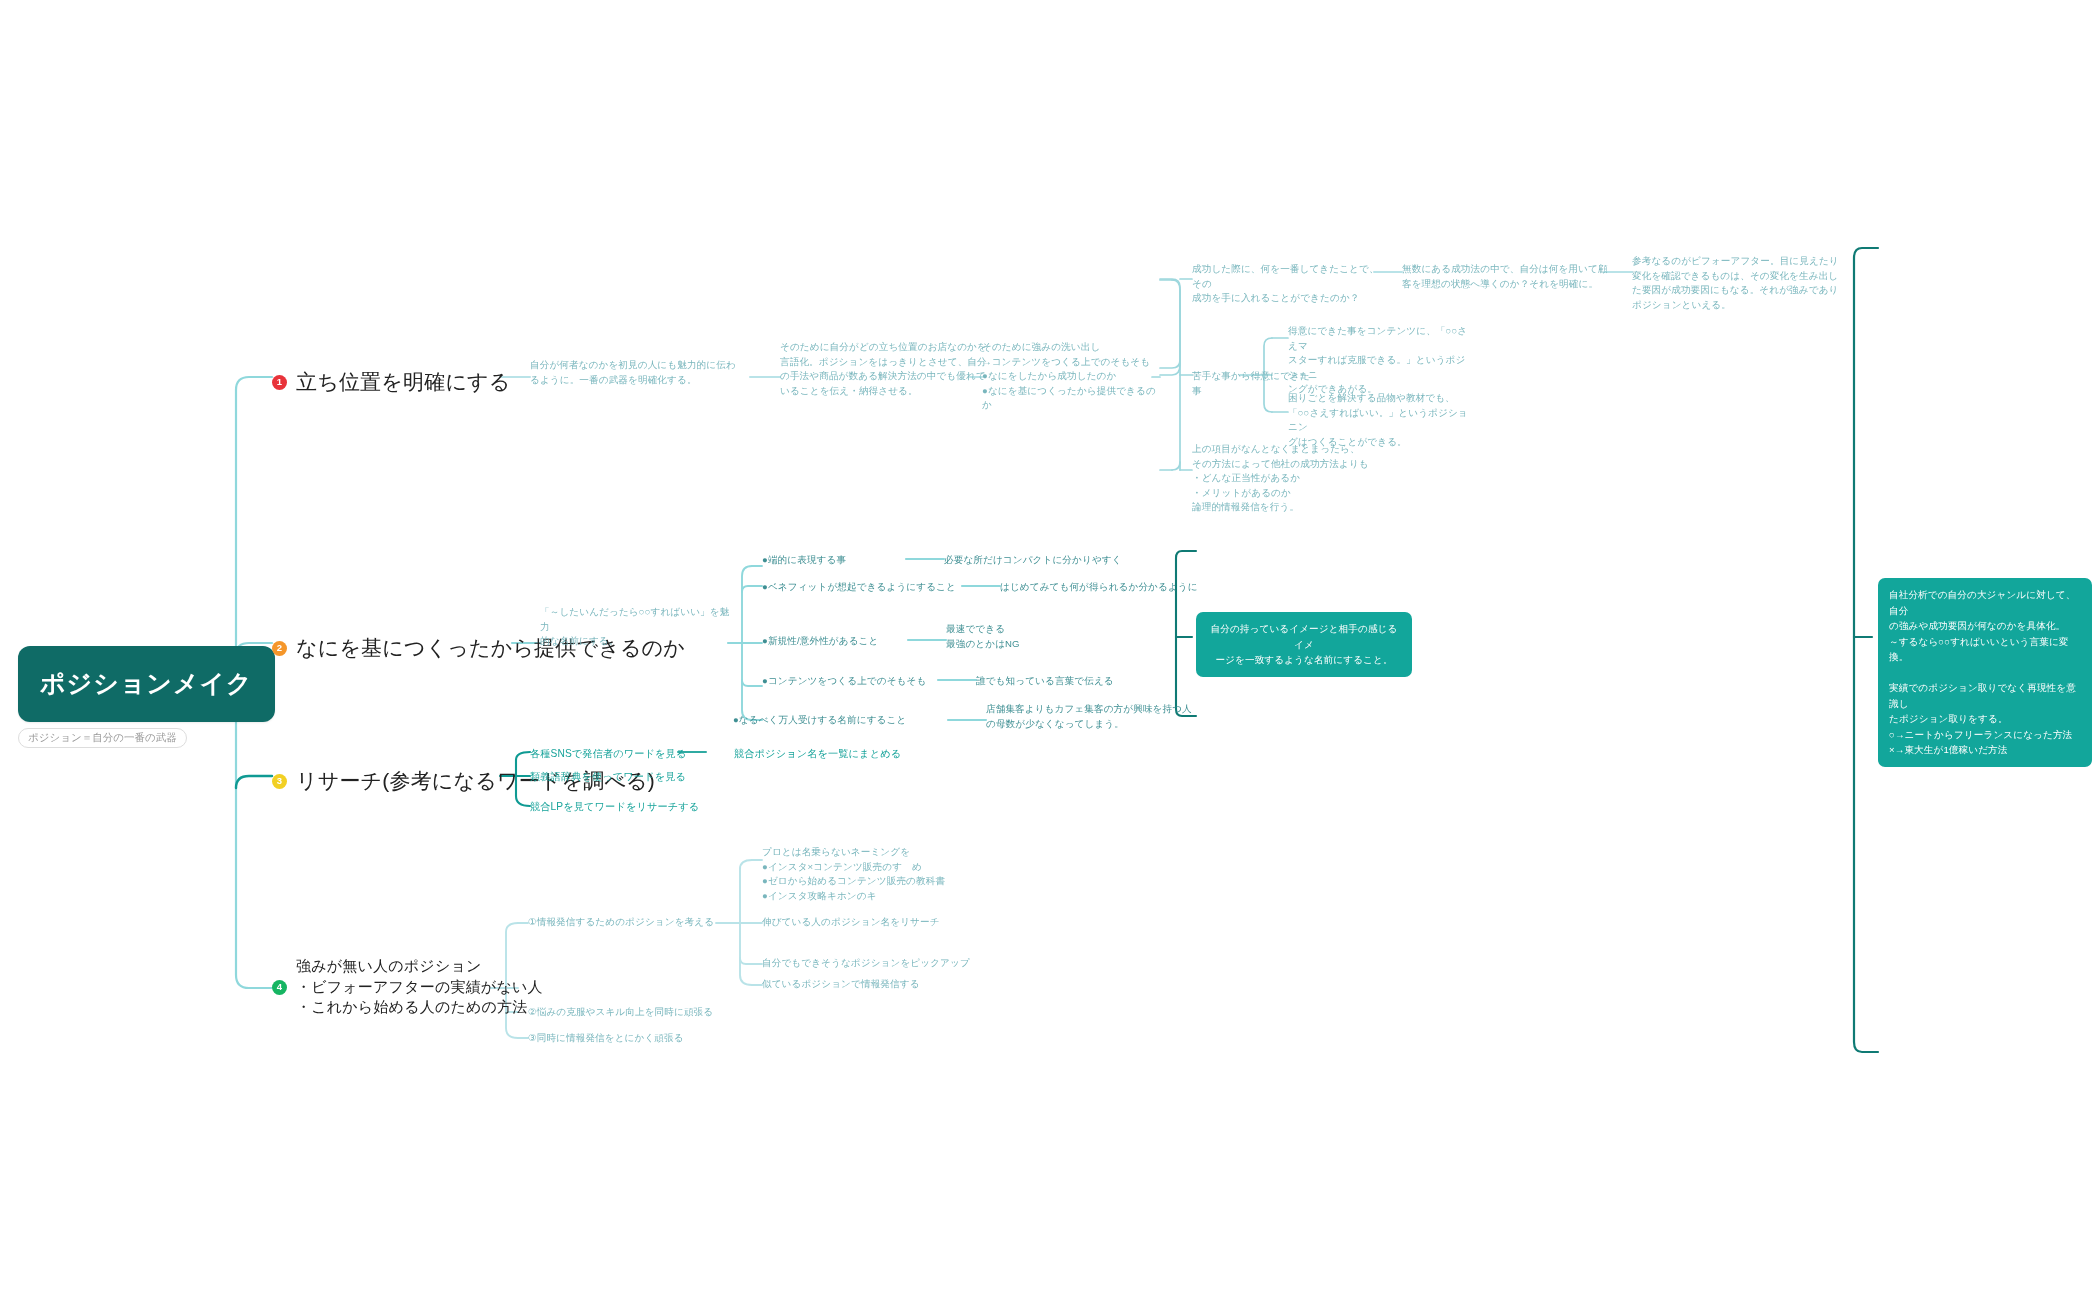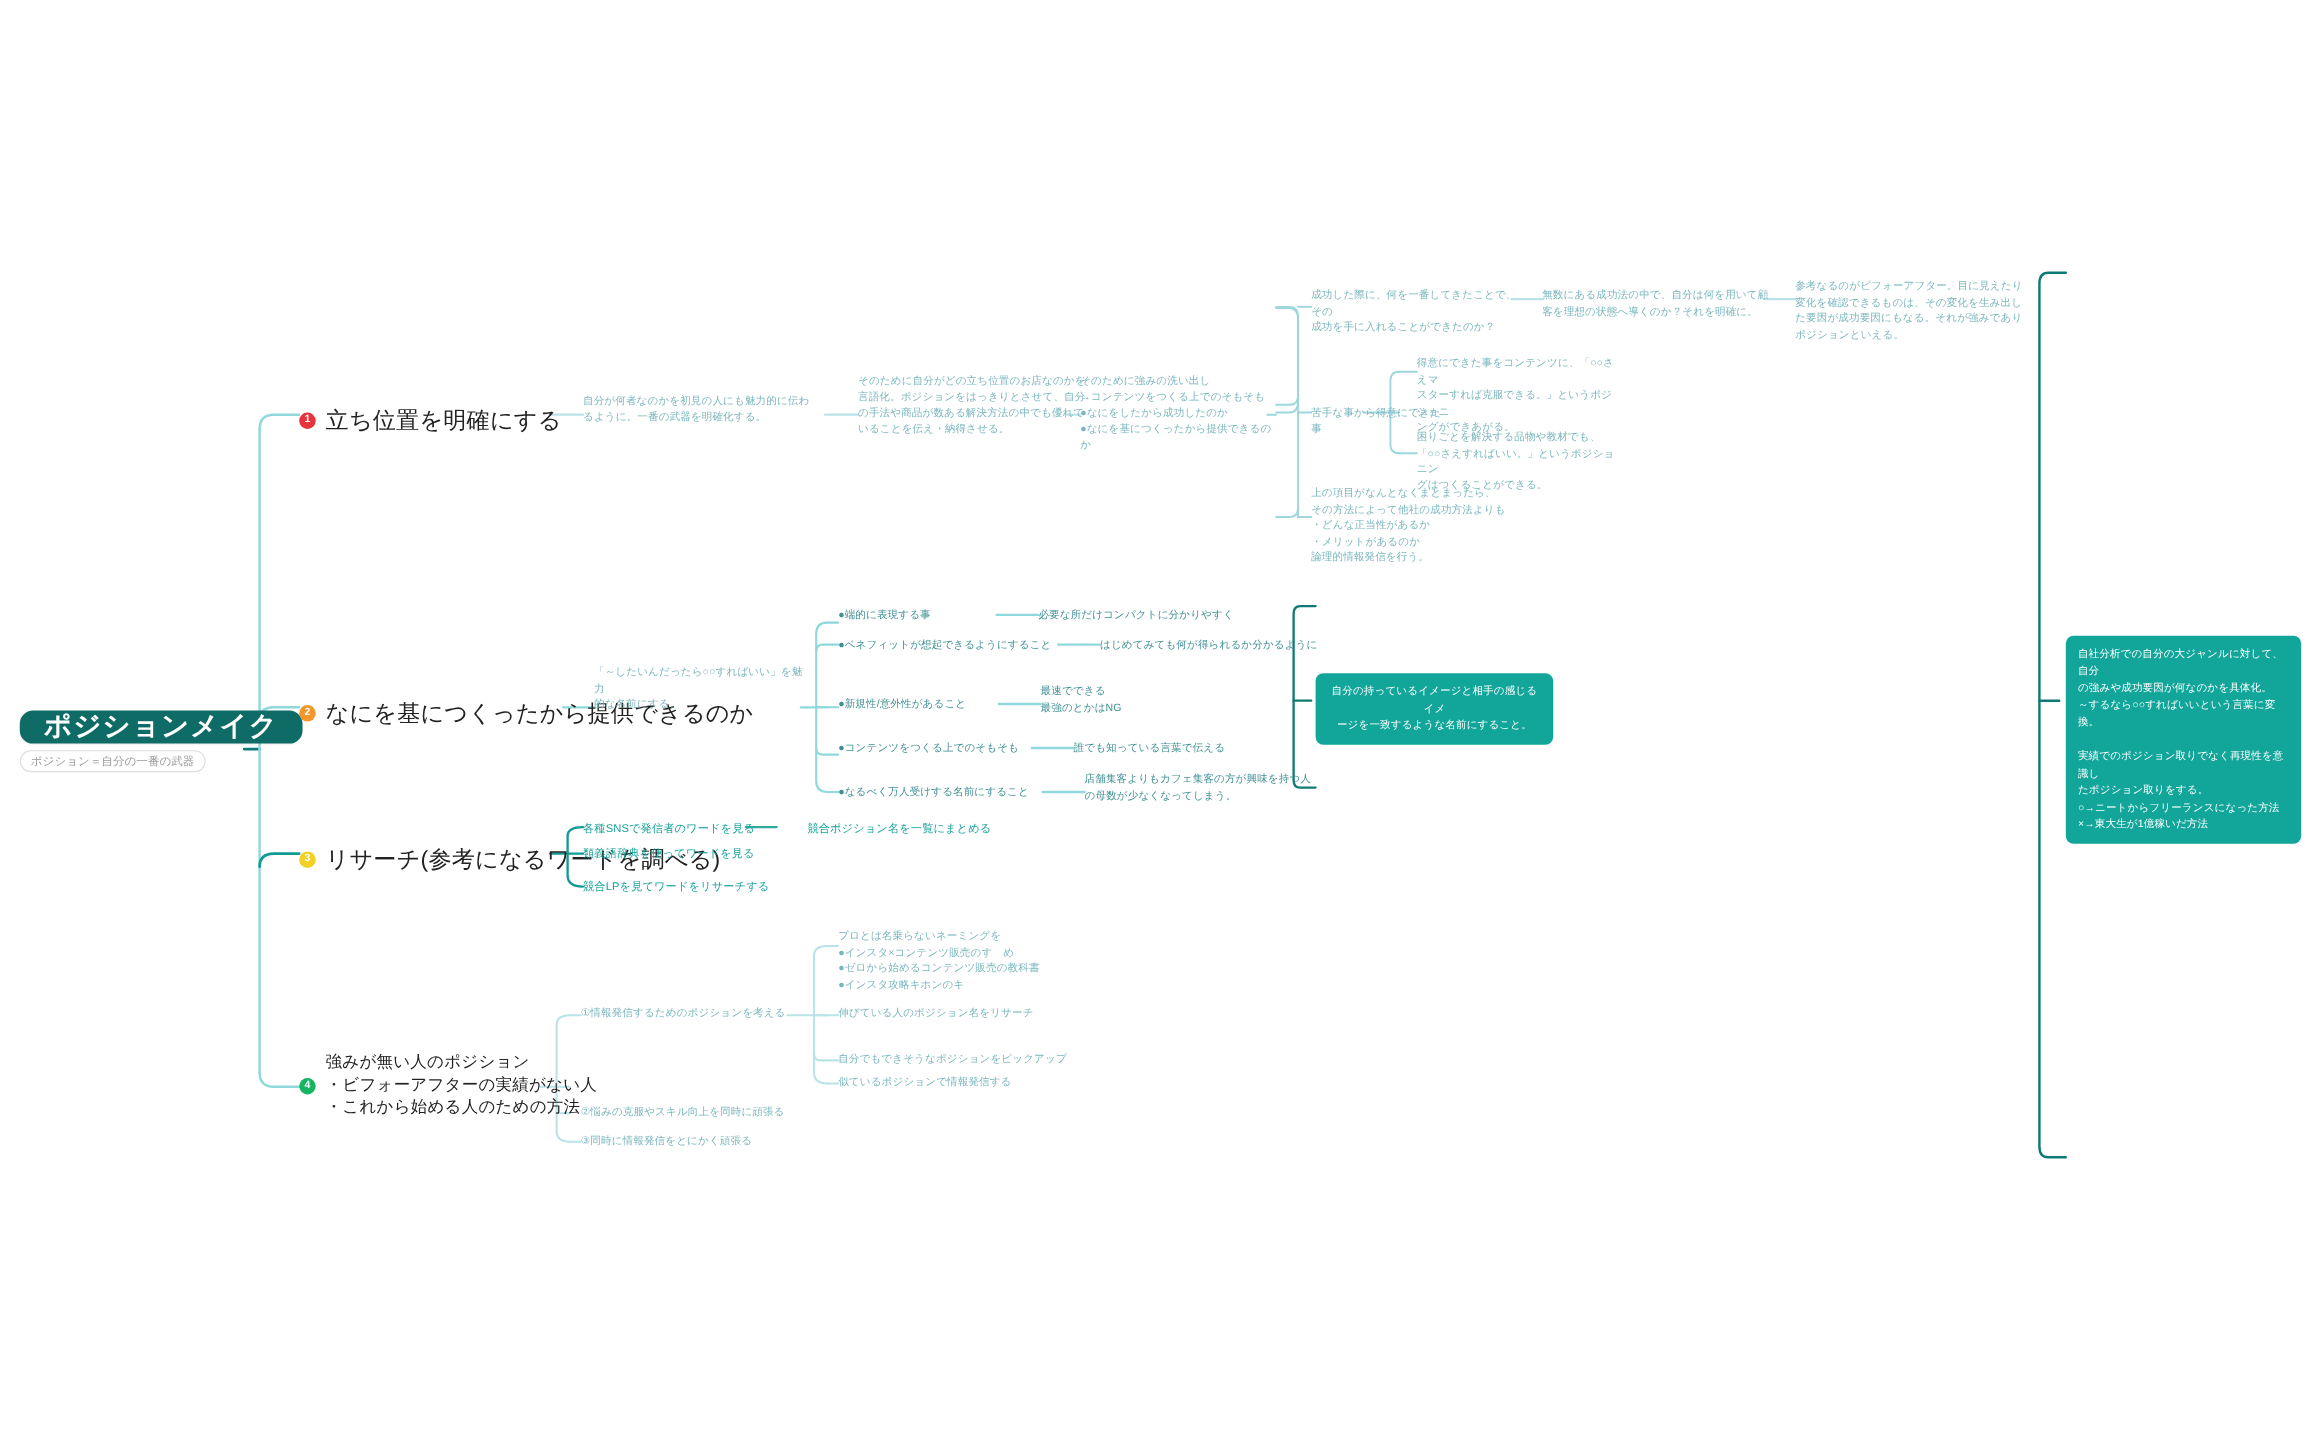--- a/index.html
+++ b/index.html
@@ -21,21 +21,21 @@
     width: 2098px; height: 1300px;
     pointer-events: none;
   }
   .node { position: absolute; }
 
   
   .root-box {
     background: #0f6b66;
     color: #ffffff;
     border-radius: 12px;
-    padding: 1px 22px;
+    padding: 24px 22px;
     font-size: 25px;
     font-weight: 700;
     letter-spacing: 1px;
     white-space: nowrap;
     line-height: 1.1;
     box-shadow: 0 1px 2px rgba(0,0,0,0.08);
   }
   .root-sub {
     margin-top: 6px;
     display: inline-block;
@@ -288,21 +288,21 @@
   <div class="node txt dark" style="left:762px; top:580px; width:210px;">●ベネフィットが想起できるようにすること</div>
   <div class="node txt dark" style="left:1000px; top:580px; width:260px;">はじめてみても何が得られるか分かるように</div>
 
   <div class="node txt dark" style="left:762px; top:634px; width:160px;">●新規性/意外性があること</div>
   <div class="node txt dark" style="left:946px; top:622px; width:140px;">最速でできる
 最強のとかはNG</div>
 
   <div class="node txt dark" style="left:762px; top:674px; width:190px;">●コンテンツをつくる上でのそもそも</div>
   <div class="node txt dark" style="left:976px; top:674px; width:210px;">誰でも知っている言葉で伝える</div>
 
-  <div class="node txt dark" style="left:762px; top:714px; width:200px;">●なるべく万人受けする名前にすること</div>
+  <div class="node txt dark" style="left:733px; top:714px; width:200px;font-family:Liberation Mono, monospace;">●なるべく万人受けする名前にすること</div>
   <div class="node txt dark" style="left:986px; top:702px; width:230px;">店舗集客よりもカフェ集客の方が興味を持つ人
 の母数が少なくなってしまう。</div>
 
   <div class="node teal-box center" style="left:1196px; top:612px; width:216px;">自分の持っているイメージと相手の感じるイメ
 ージを一致するような名前にすること。</div>
 
   <div class="node l1" style="left:272px; top:767px;">
     <span class="badge" style="background:#f2d024;">3</span>
     <span class="l1-label">リサーチ(参考になるワードを調べる)</span>
   </div>

